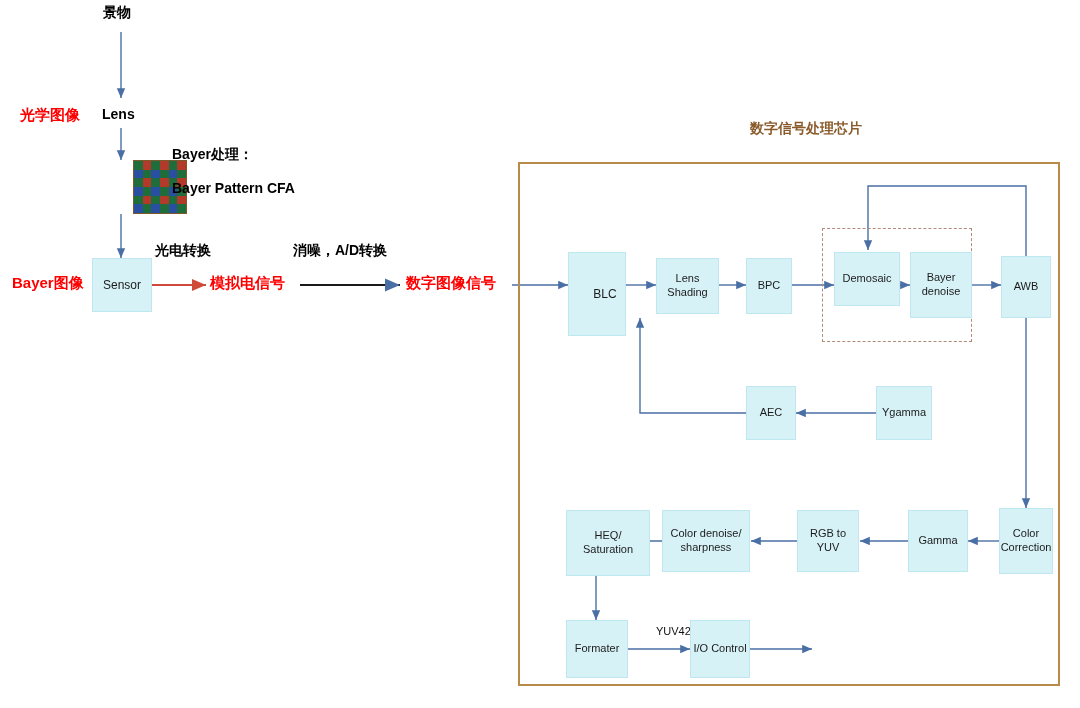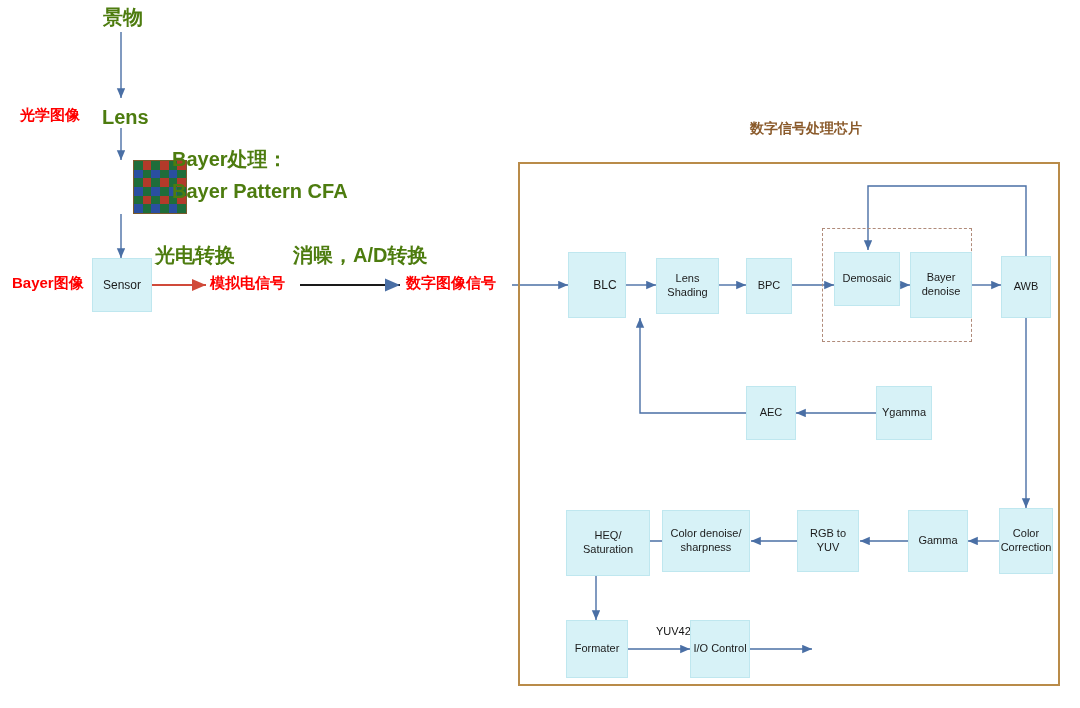--- a/index.html
+++ b/index.html
@@ -37,23 +37,23 @@
   .label {
     position: absolute;
     white-space: nowrap;
   }
   .label.red {
     color: #ff0000;
     font-weight: bold;
     font-size: 15px;
   }
   .label.dark {
-    color: #4d7c0f;
+    color: #000000;
     font-weight: bold;
-    font-size: 20px;
+    font-size: 14px;
   }
   .label.brown {
     color: #8a5a2b;
     font-weight: bold;
     font-size: 14px;
   }
   .label.small {
     color: #111111;
     font-size: 11px;
   }
@@ -207,21 +207,21 @@
   <div class="label red" style="left:210px; top:274px;">模拟电信号</div>
   <div class="label dark" style="left:293px; top:242px;">消噪，A/D转换</div>
   <div class="label red" style="left:406px; top:274px;">数字图像信号</div>
   <div class="label brown" style="left:702px; top:120px;margin-left:48px;">数字信号处理芯片</div>
   <div class="label small" style="left:656px; top:625px;">YUV420</div>
 
   <div class="node big" style="left:92px; top:258px; width:60px; height:54px;">
     <span>Sensor</span>
   </div>
 
-  <div class="node big" style="left:568px; top:252px; width:58px; height:66px;padding-left:18px;">
+  <div class="node big" style="left:568px; top:252px; width:58px; height:84px;padding-left:18px;">
     <span>BLC</span>
   </div>
 
   <div class="node" style="left:656px; top:258px; width:63px; height:56px;">
     <span>Lens Shading</span>
   </div>
 
   <div class="node" style="left:746px; top:258px; width:46px; height:56px;">
     <span>BPC</span>
   </div>

